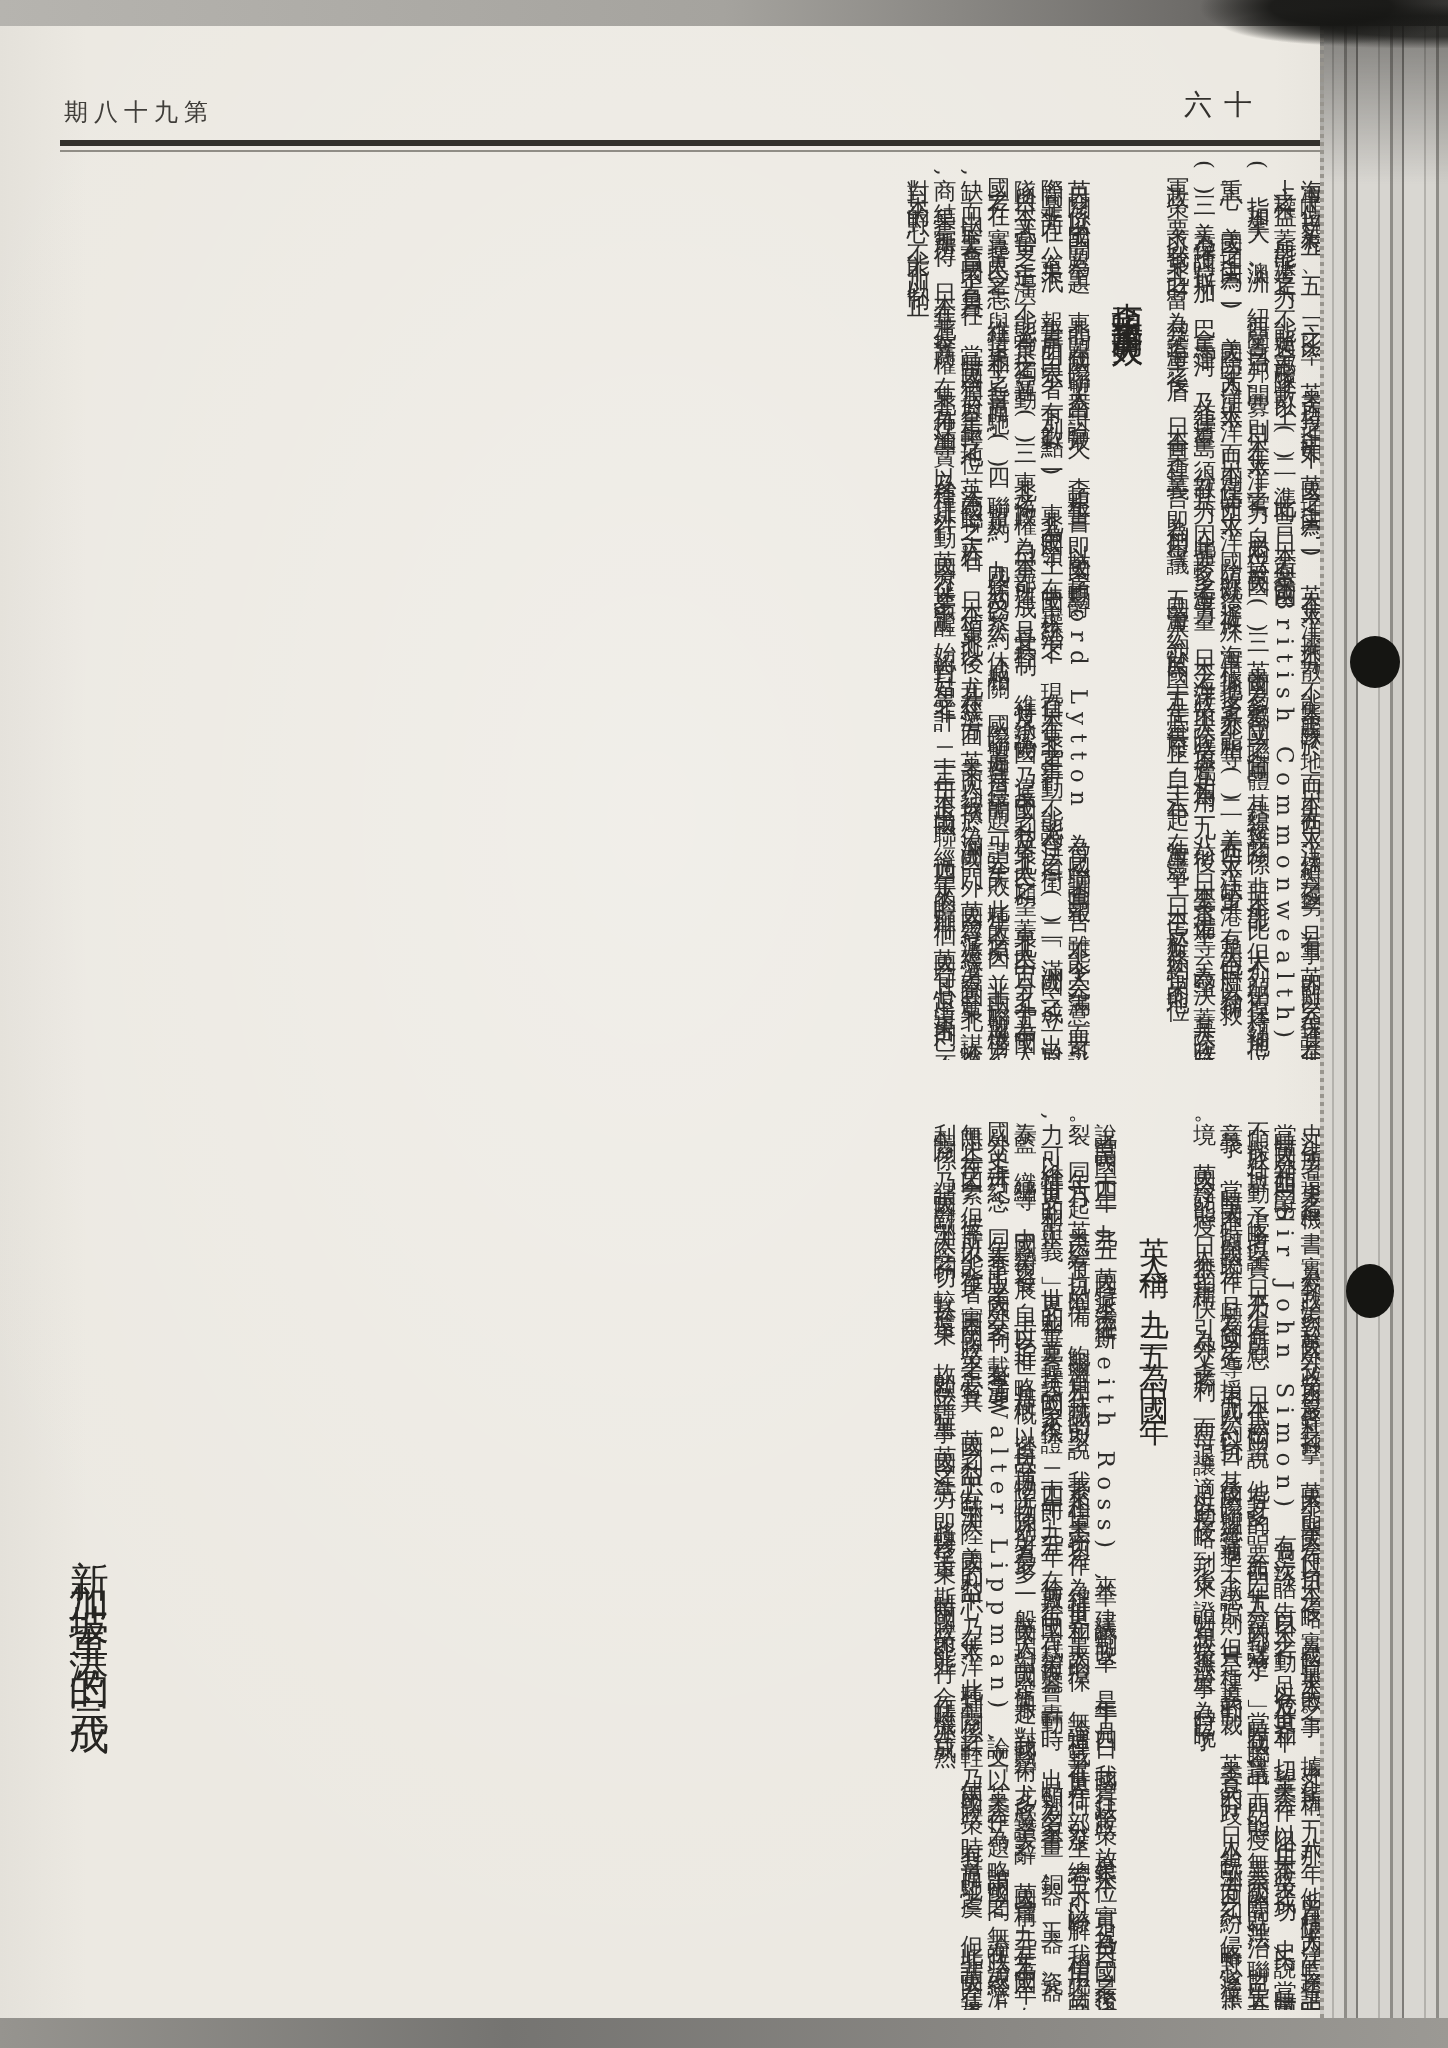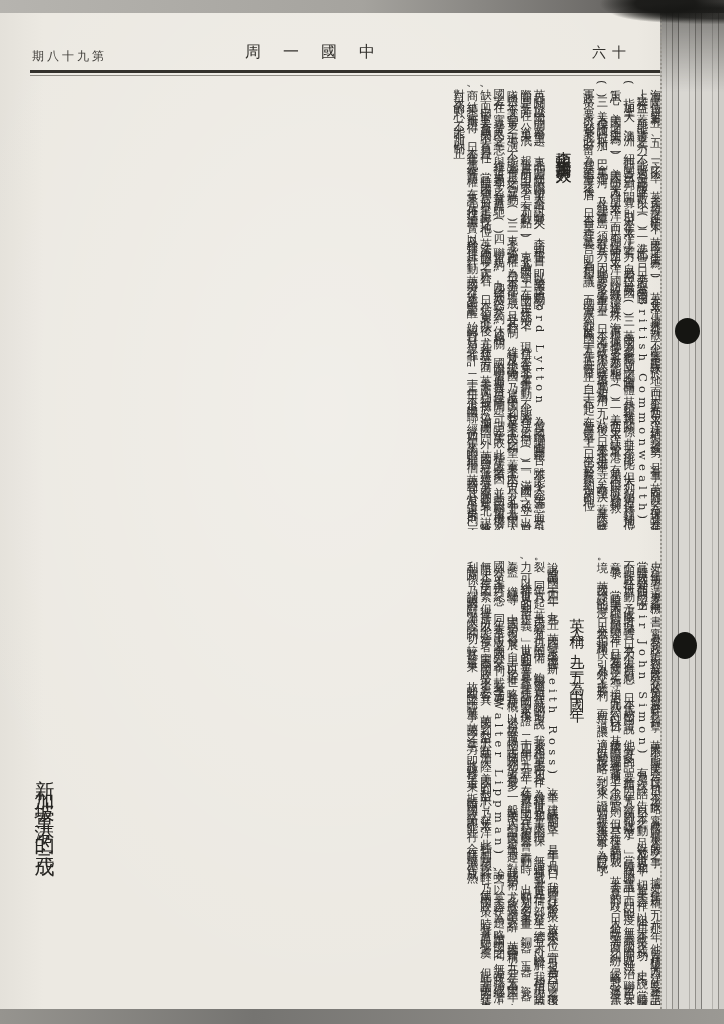--- a/index.html
+++ b/index.html
@@ -55,21 +55,20 @@
 </style>
 </head>
 <body>
 
 <div class="scan">
   <div class="paper"></div>
 
 
   <div class="header">
     <div class="issue">期八十九第</div>
-    <div class="title">周一國中</div>
     <div class="pageno">六十</div>
   </div>
   <div class="header-rule">
     <div class="r1"></div>
     <div class="r2"></div>
   </div>
 
   <div class="register register-top">
     <p class="art">海軍噸位規定為五、五、三之比率。英美所持之理由如下:英國之理由為:(一)英在太平洋上屬地分散,不能集全艦隊於一地,而日本則在西太平洋操絕對之優勢,一旦有事,英即難以完全保護其在太平洋上之權益,蓋所能派遣之兵力,不能超過全部艦隊半數以上。(二)準此而言,日本若與英帝國(British Commonwealth)(指加拿大、澳洲、紐西蘭等自治邦)開釁,則日本在太平洋上之實力,自必兩倍於英國。(三)英帝國為多數獨立國之聯合團體,其錯綜複雜之關係,非日本所能比,但大不列顛仍舊保持領袖地位,為重心。美國之理由為:(一)美國防守大西洋與太平洋,而日本則僅防守西太平洋,國防線既然遠近攸殊,海軍根據地按多寡亦不能相等。(二)美在西太平洋缺少軍港,有賴大砲巨艦以為補救。(三)美為保護阿拉斯加、巴拿馬運河、及菲律濱羣島,須分散其兵力,因此需要較多之海軍力量。日本之海洋政策與大陸政策原屬互相為用,九一八前後,日本要求軍備平等,至為堅決,蓋其大陸政策與海軍政策,要求以我東北之財富,為其築造海軍之後盾。日本自某一種意義言,即為利用會議。五國海軍公約亦於民國二十五年底宣告廢止,自二十六年起,在海軍競爭上,日本已處於無條約拘束的地位。</p>
     <h2 class="head-lytton">李頓報告書的失效</h2>

